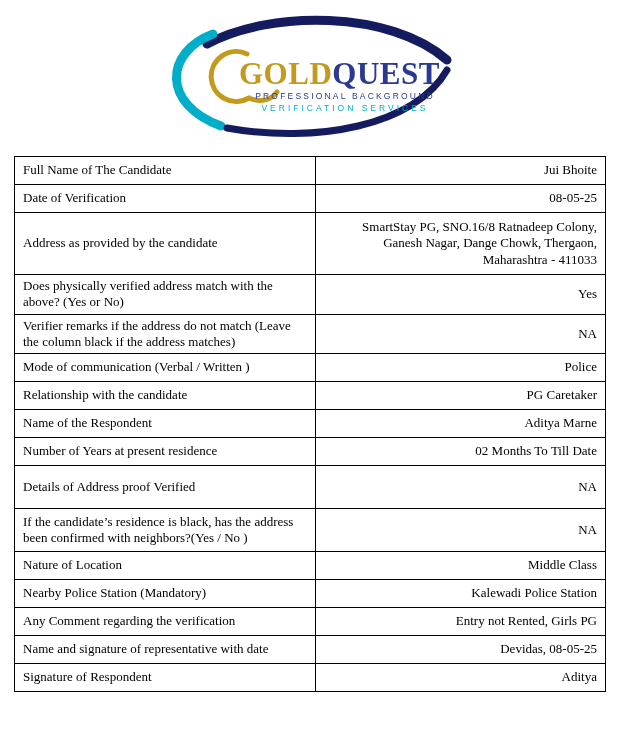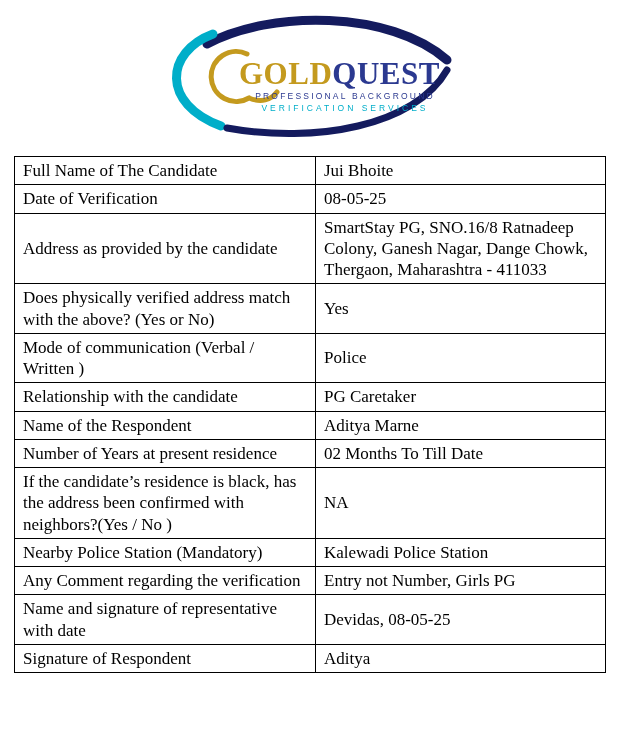--- a/index.html
+++ b/index.html
@@ -22,31 +22,31 @@
     height: 140px;
   }
   table.verification {
     border-collapse: collapse;
     table-layout: fixed;
     width: 592px;
     margin: 10px 14px 0 14px;
   }
   td {
     border: 1px solid #000000;
-    font-size: 17px;
+    font-size: 13px;
     line-height: 1.25;
     vertical-align: middle;
     padding: 3px 8px;
   }
   td.label {
     width: 301px;
     text-align: left;
   }
   td.value {
-    text-align: left;
+    text-align: right;
   }
   tr.rh-s td  { height: 28px; }
   tr.rh-m td  { height: 35px; }
   tr.rh-l td  { height: 43px; }
   tr.rh-xl td { height: 62px; }
   svg text { font-family: "Liberation Serif", serif; }
   .tagline { font-family: "Liberation Sans", sans-serif; }
 </style>
 </head>
 <body>
@@ -84,47 +84,59 @@
         <td class="value">08-05-25</td>
       </tr>
       <tr class="rh-xl">
         <td class="label">Address as provided by the candidate</td>
         <td class="value">SmartStay PG, SNO.16/8 Ratnadeep Colony, Ganesh Nagar, Dange Chowk, Thergaon, Maharashtra - 411033</td>
       </tr>
       <tr class="rh-m">
         <td class="label">Does physically verified address match with the above? (Yes or No)</td>
         <td class="value">Yes</td>
       </tr>
+      <tr class="rh-m">
+        <td class="label">Verifier remarks if the address do not match (Leave the column black if the address matches)</td>
+        <td class="value">NA</td>
+      </tr>
       <tr class="rh-s">
         <td class="label">Mode of communication (Verbal / Written )</td>
         <td class="value">Police</td>
       </tr>
       <tr class="rh-s">
         <td class="label">Relationship with the candidate</td>
         <td class="value">PG Caretaker</td>
       </tr>
       <tr class="rh-s">
         <td class="label">Name of the Respondent</td>
         <td class="value">Aditya Marne</td>
       </tr>
       <tr class="rh-s">
         <td class="label">Number of Years at present residence</td>
         <td class="value">02 Months To Till Date</td>
       </tr>
       <tr class="rh-l">
+        <td class="label">Details of Address proof Verified</td>
+        <td class="value">NA</td>
+      </tr>
+      <tr class="rh-l">
         <td class="label">If the candidate’s residence is black, has the address been confirmed with neighbors?(Yes / No )</td>
         <td class="value">NA</td>
+      </tr>
+      <tr class="rh-s">
+        <td class="label">Nature of Location</td>
+        <td class="value">Middle Class</td>
       </tr>
       <tr class="rh-s">
         <td class="label">Nearby Police Station (Mandatory)</td>
         <td class="value">Kalewadi Police Station</td>
       </tr>
       <tr class="rh-s">
         <td class="label">Any Comment regarding the verification</td>
-        <td class="value">Entry not Number, Girls PG</td>
+        <td class="value">Entry not Rented, Girls PG</td>
       </tr>
       <tr class="rh-s">
         <td class="label">Name and signature of representative with date</td>
         <td class="value">Devidas, 08-05-25</td>
       </tr>
       <tr class="rh-s">
         <td class="label">Signature of Respondent</td>
         <td class="value">Aditya</td>
       </tr>
     </tbody>

